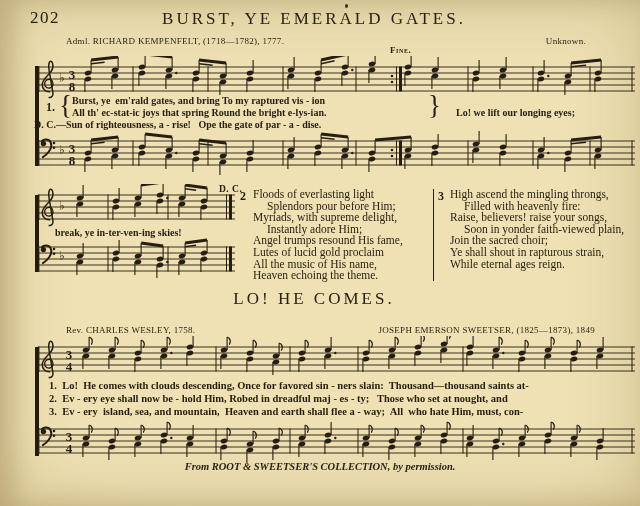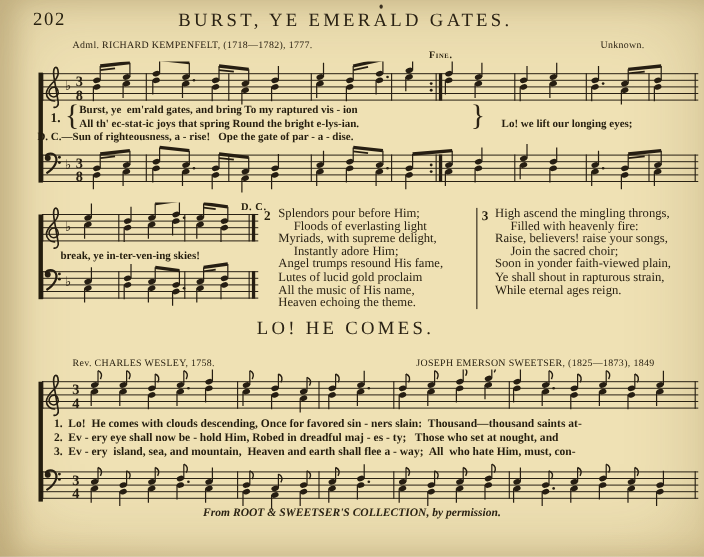--- a/index.html
+++ b/index.html
@@ -372,39 +372,39 @@
         <ellipse cx="166" cy="23" rx="3.4" ry="2.4" fill="#261e12" transform="rotate(-18 166 23)"></ellipse>
         <line x1="169.1" y1="17" x2="169.1" y2="4" stroke="#261e12" stroke-width="1.1"></line>
         <line x1="162.9" y1="23" x2="162.9" y2="36" stroke="#261e12" stroke-width="1.1"></line>
         <line x1="103.1" y1="7" x2="125.1" y2="10" stroke="#261e12" stroke-width="3"></line>
         <line x1="147.1" y1="7" x2="169.1" y2="4" stroke="#261e12" stroke-width="3"></line>
         <line x1="147.1" y1="10.7" x2="158.1" y2="9.2" stroke="#261e12" stroke-width="1.6"></line>
       </svg></div>
 
   <div class="abs vnum" style="left:240px;top:189px;">2</div>
   <div class="abs verse" style="left:253px;top:189px;">
+    <div>Floods of everlasting light</div>
     <div>Splendors pour before Him;</div>
-    <div>Floods of everlasting light</div>
     <div>Myriads, with supreme delight,</div>
     <div>Instantly adore Him;</div>
     <div>Angel trumps resound His fame,</div>
     <div>Lutes of lucid gold proclaim</div>
     <div>All the music of His name,</div>
     <div>Heaven echoing the theme.</div>
   </div>
 
   <div class="abs vdivider" style="left:433px;top:189px;height:92px;"></div>
 
   <div class="abs vnum" style="left:438px;top:189px;">3</div>
   <div class="abs verse" style="left:450px;top:189px;">
     <div>High ascend the mingling throngs,</div>
     <div>Filled with heavenly fire:</div>
     <div>Raise, believers! raise your songs,</div>
+    <div>Soon in yonder faith-viewed plain,</div>
     <div>Join the sacred choir;</div>
-    <div>Soon in yonder faith-viewed plain,</div>
     <div>Ye shall shout in rapturous strain,</div>
     <div>While eternal ages reign.</div>
   </div>
 
   <div class="abs songtitle" style="left:0;top:289px;">LO! HE COMES.</div>
   <div class="abs attr" style="left:66px;top:325px;">Rev. CHARLES WESLEY, 1758.</div>
   <div class="abs attr" style="right:45px;top:325px;">JOSEPH EMERSON SWEETSER, (1825—1873), 1849</div>
 
   <div class="abs staffhost" id="s3t" style="left:38px;top:336px;width:597px;"><svg width="597" height="46" viewBox="0 0 597 46">
         <line x1="0" y1="11" x2="597" y2="11" stroke="#261e12" stroke-width="0.9"></line>

